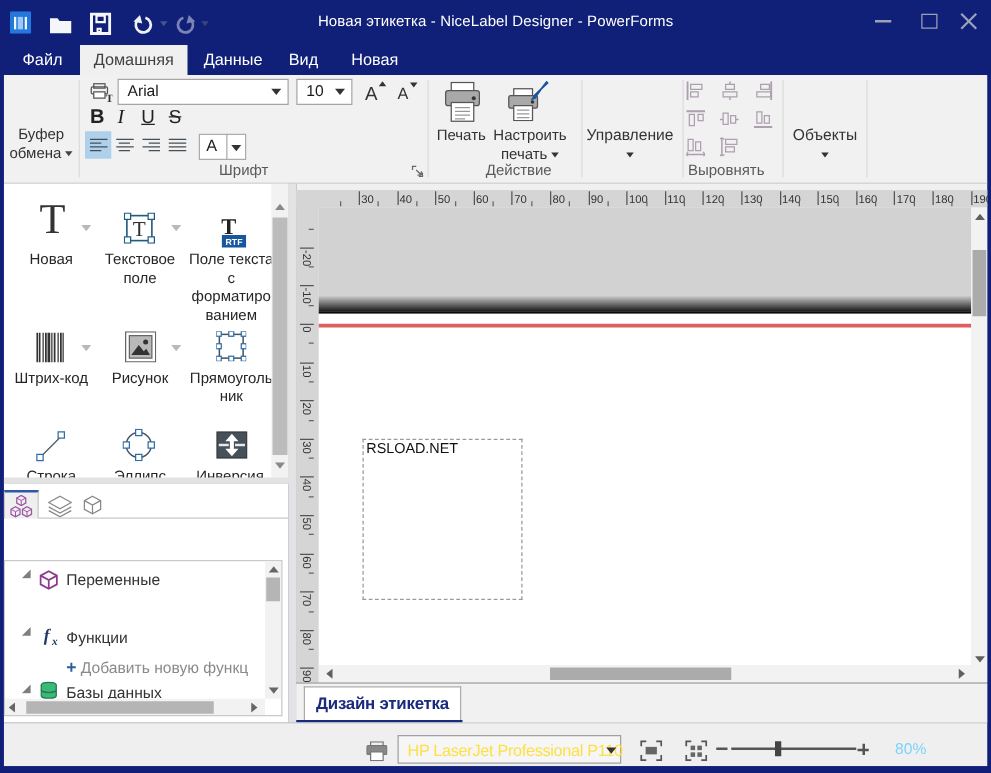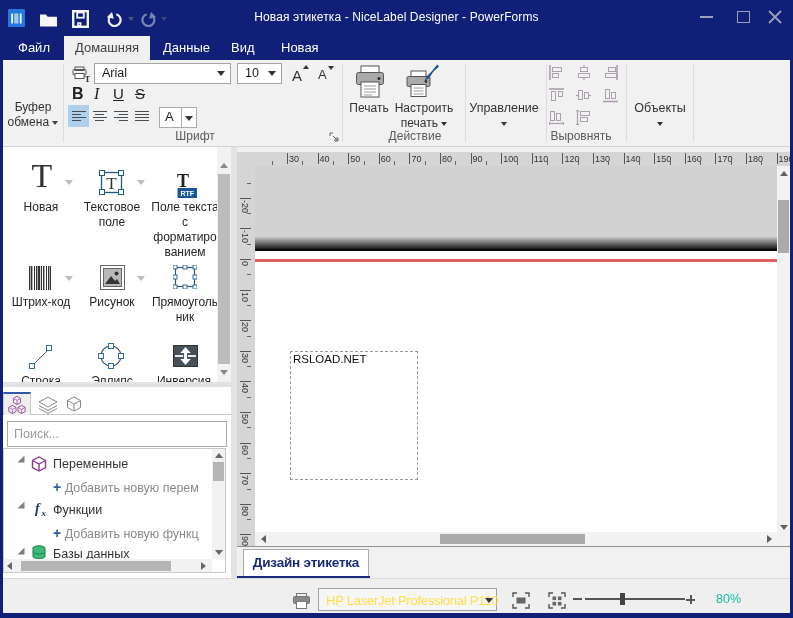--- a/index.html
+++ b/index.html
@@ -361,35 +361,33 @@
 <path d="M1 12.5 L10 17.5 L19 12.5" fill="none" stroke="#888"></path>
       </svg>
     </div>
 <div class="dtab" style="left:59px;top:9px;width:24px;text-align:center;">
       <svg width="16" height="16" viewBox="0 0 16 16" style="">
 <path d="M8 1 L14.5 4.5 L14.5 11.5 L8 15 L1.5 11.5 L1.5 4.5 Z" fill="none" stroke="#888" stroke-width="1"></path>
 <path d="M1.5 4.5 L8 8 L14.5 4.5 M8 8 L8 15" fill="none" stroke="#888" stroke-width="1"></path>
       </svg>
     </div>
 <div class="abs" style="left:28px;top:27px;width:200px;height:1px;background:#c9c9c9;"></div>
-<div class="searchbox">Поиск...</div>
 <div class="treebox">
 <div class="exp" style="left:13px;top:6px;">
         <svg width="8" height="8" viewBox="0 0 8 8" style="">
           <polygon points="7.5,0.5 7.5,7.5 0.5,7.5" fill="#7e7e7e"></polygon>
         </svg>
       </div>
 <div class="abs" style="left:27px;top:7px;">
         <svg width="16" height="16" viewBox="0 0 16 16" style="">
 <path d="M8 1 L14.5 4.5 L14.5 11.5 L8 15 L1.5 11.5 L1.5 4.5 Z" fill="none" stroke="#8e3a8e" stroke-width="1.4"></path>
 <path d="M1.5 4.5 L8 8 L14.5 4.5 M8 8 L8 15" fill="none" stroke="#8e3a8e" stroke-width="1.4"></path>
         </svg>
       </div>
 <div class="titem" style="left:49px;top:8px;">Переменные</div>
-<div class="tadd" style="left:49px;top:30px;"><span class="plus">+</span> Добавить новую перем</div>
 <div class="exp" style="left:13px;top:52px;">
         <svg width="8" height="8" viewBox="0 0 8 8" style="">
           <polygon points="7.5,0.5 7.5,7.5 0.5,7.5" fill="#7e7e7e"></polygon>
         </svg>
       </div>
 <div class="abs" style="left:29px;top:52px;">
         <svg width="16" height="16" viewBox="0 0 16 16" style="">
 <text x="2" y="12" font-family="Liberation Serif" font-style="italic" font-weight="bold" font-size="14" fill="#1f3864">f</text>
 <text x="8.5" y="15" font-family="Liberation Serif" font-style="italic" font-weight="bold" font-size="9" fill="#1f3864">x</text>
         </svg>
@@ -558,15 +556,15 @@
 <rect x="9.9" y="4.5" width="3.6" height="3.6" fill="#666"></rect>
 <rect x="4.5" y="9.9" width="3.6" height="3.6" fill="#666"></rect>
 <rect x="9.9" y="9.9" width="3.6" height="3.6" fill="#666"></rect>
     </svg>
   </div>
 <div class="abs" style="left:573px;top:598px;width:9px;height:2px;background:#555;"></div>
 <div class="abs" style="left:585px;top:598px;width:100px;height:2px;background:#555;"></div>
 <div class="abs" style="left:620px;top:593px;width:5px;height:12px;background:#444;"></div>
 <div class="abs" style="left:686px;top:592px;width:9px;height:2px;background:#555;margin-top:7px;"></div>
 <div class="abs" style="left:690px;top:593px;width:2px;height:9px;background:#555;margin-top:2px;"></div>
-<div class="abs" style="left:716px;top:592px;font-size:12.5px;color:#14b8a6;">80%</div>
+<div class="abs" style="left:716px;top:592px;font-size:12.5px;color:#7dd3fc;">80%</div>
 <div class="abs" style="left:0;top:0;width:3px;height:618px;background:#101f77;"></div>
 <div class="abs" style="left:790px;top:0;width:3px;height:618px;background:#101f77;"></div>
 <div class="abs" style="left:0;top:613px;width:793px;height:5px;background:#101f77;"></div>
 </body></html>

